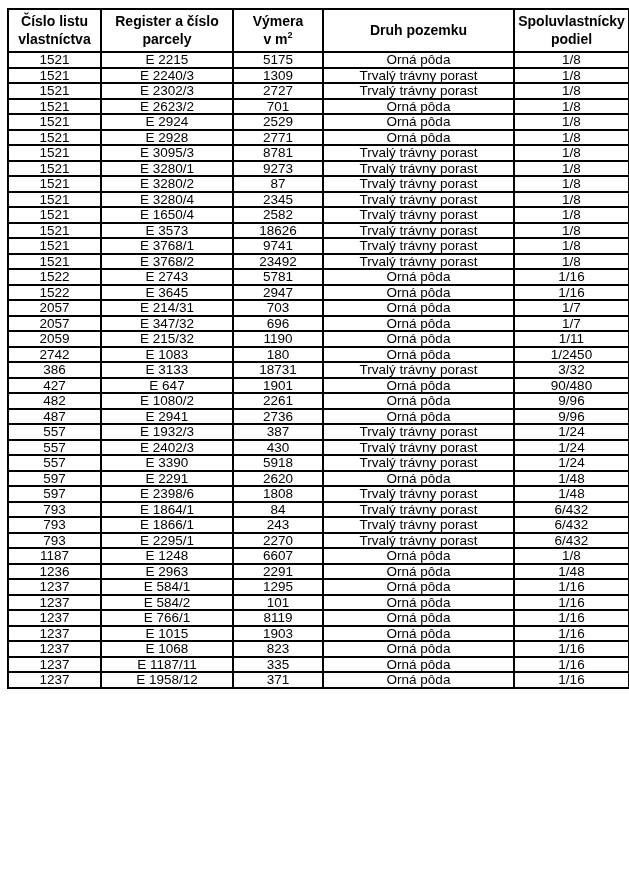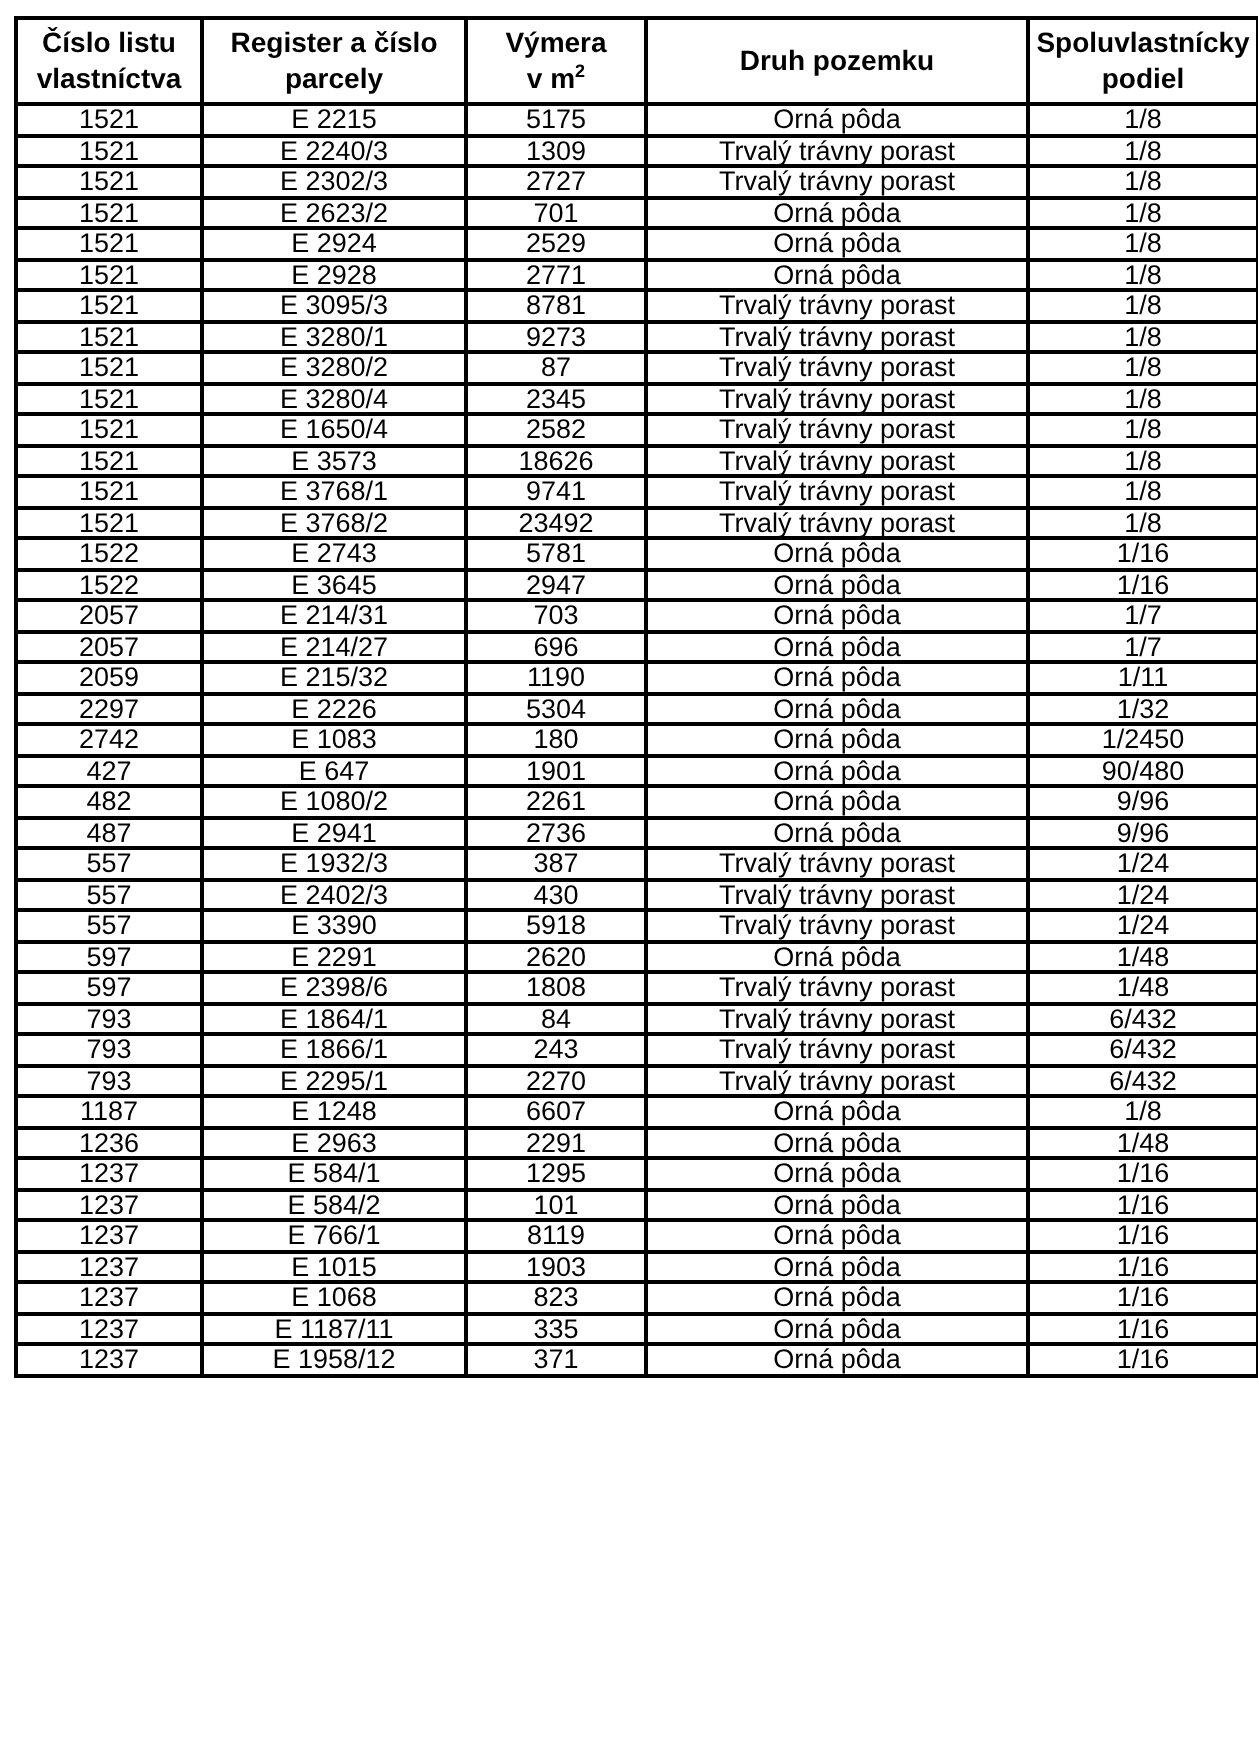--- a/index.html
+++ b/index.html
@@ -189,45 +189,45 @@
         </tr>
         <tr>
           <td>2057</td>
           <td>E 214/31</td>
           <td>703</td>
           <td>Orná pôda</td>
           <td>1/7</td>
         </tr>
         <tr>
           <td>2057</td>
-          <td>E 214/27</td>
+          <td>E 347/32</td>
           <td>696</td>
           <td>Orná pôda</td>
           <td>1/7</td>
         </tr>
         <tr>
           <td>2059</td>
           <td>E 215/32</td>
           <td>1190</td>
           <td>Orná pôda</td>
           <td>1/11</td>
         </tr>
         <tr>
-          <td>2297</td>
-          <td>E 2226</td>
-          <td>5304</td>
-          <td>Orná pôda</td>
-          <td>1/32</td>
-        </tr>
-        <tr>
           <td>2742</td>
           <td>E 1083</td>
           <td>180</td>
           <td>Orná pôda</td>
           <td>1/2450</td>
+        </tr>
+        <tr>
+          <td>386</td>
+          <td>E 3133</td>
+          <td>18731</td>
+          <td>Trvalý trávny porast</td>
+          <td>3/32</td>
         </tr>
         <tr>
           <td>427</td>
           <td>E 647</td>
           <td>1901</td>
           <td>Orná pôda</td>
           <td>90/480</td>
         </tr>
         <tr>
           <td>482</td>

